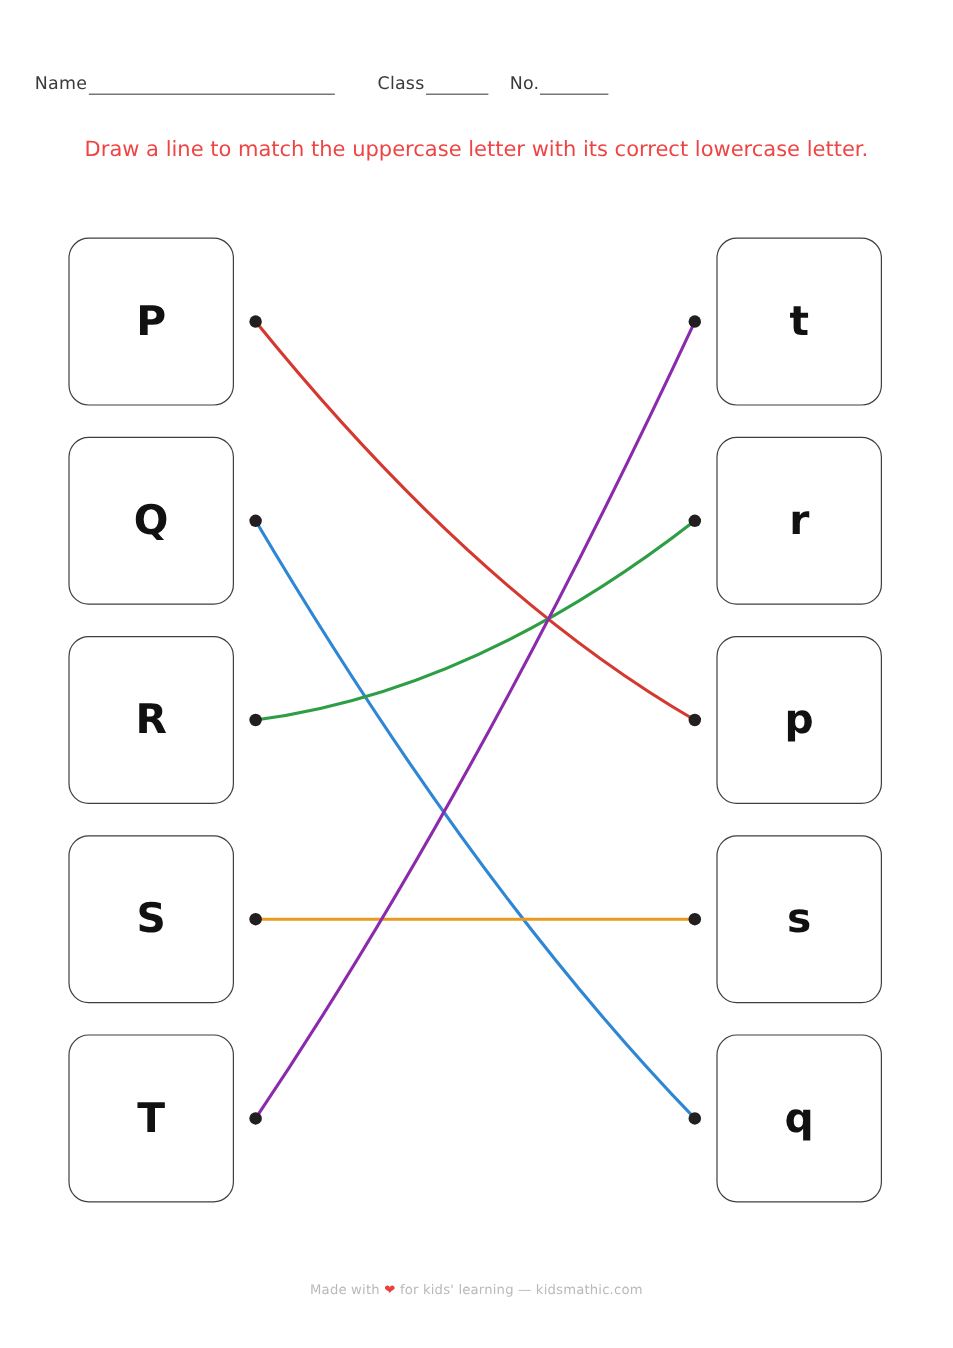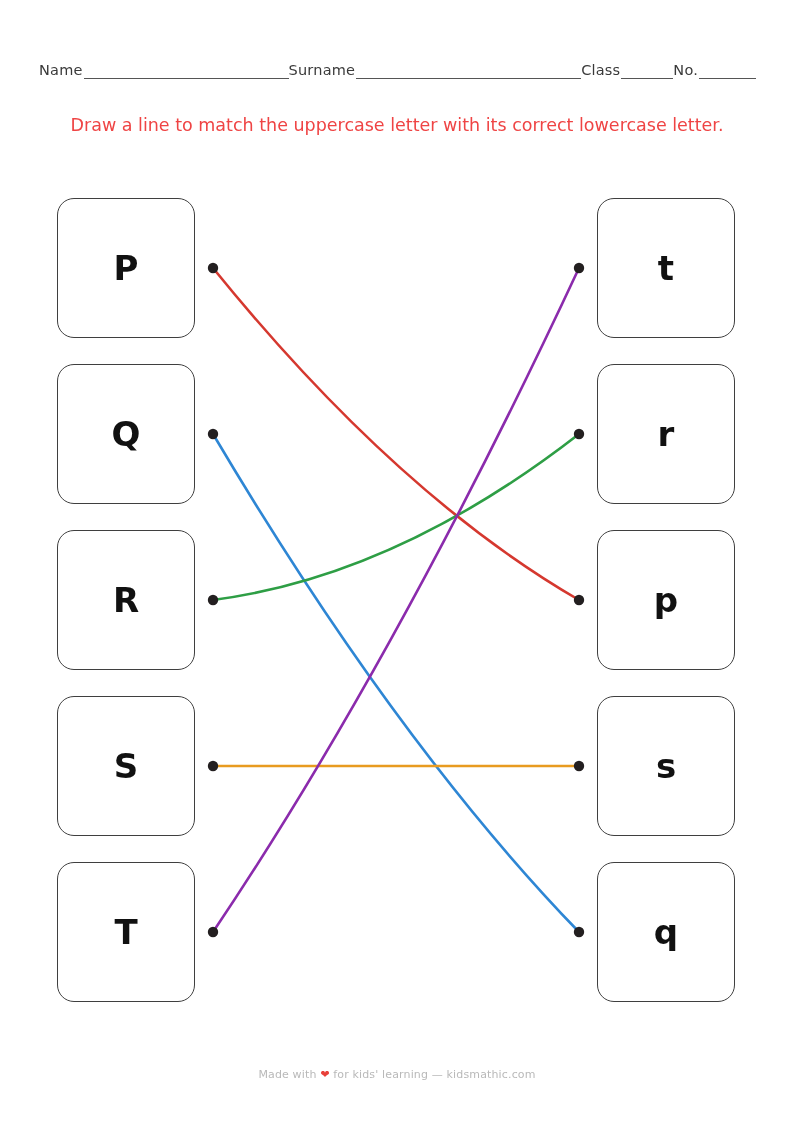--- a/index.html
+++ b/index.html
@@ -13,21 +13,21 @@
     height: 1123px;
     position: relative;
     font-family: "DejaVu Sans", sans-serif;
     color: #2b2b2b;
     overflow: hidden;
   }
 
   
   .header-row {
     position: absolute;
-    left: 39px;
+    left: 29px;
     top: 62px;
     width: 704px;
     display: flex;
     align-items: center;
     font-size: 14.5px;
     color: #3a3a3a;
     letter-spacing: 0.2px;
   }
   .field {
     display: flex;
@@ -131,24 +131,20 @@
 </style>
 </head>
 <body>
 
 <div class="header-row">
   <div class="field">
     <span class="field-label">Name</span>
     <span class="field-rule rule-name"></span>
   </div>
   <div class="field-gap"></div>
-  <div class="field">
-    <span class="field-label">Surname</span>
-    <span class="field-rule rule-surname"></span>
-  </div>
   <div class="field-gap"></div>
   <div class="field">
     <span class="field-label">Class</span>
     <span class="field-rule rule-class"></span>
   </div>
   <div class="field-gap"></div>
   <div class="field">
     <span class="field-label">No.</span>
     <span class="field-rule rule-no"></span>
   </div>

